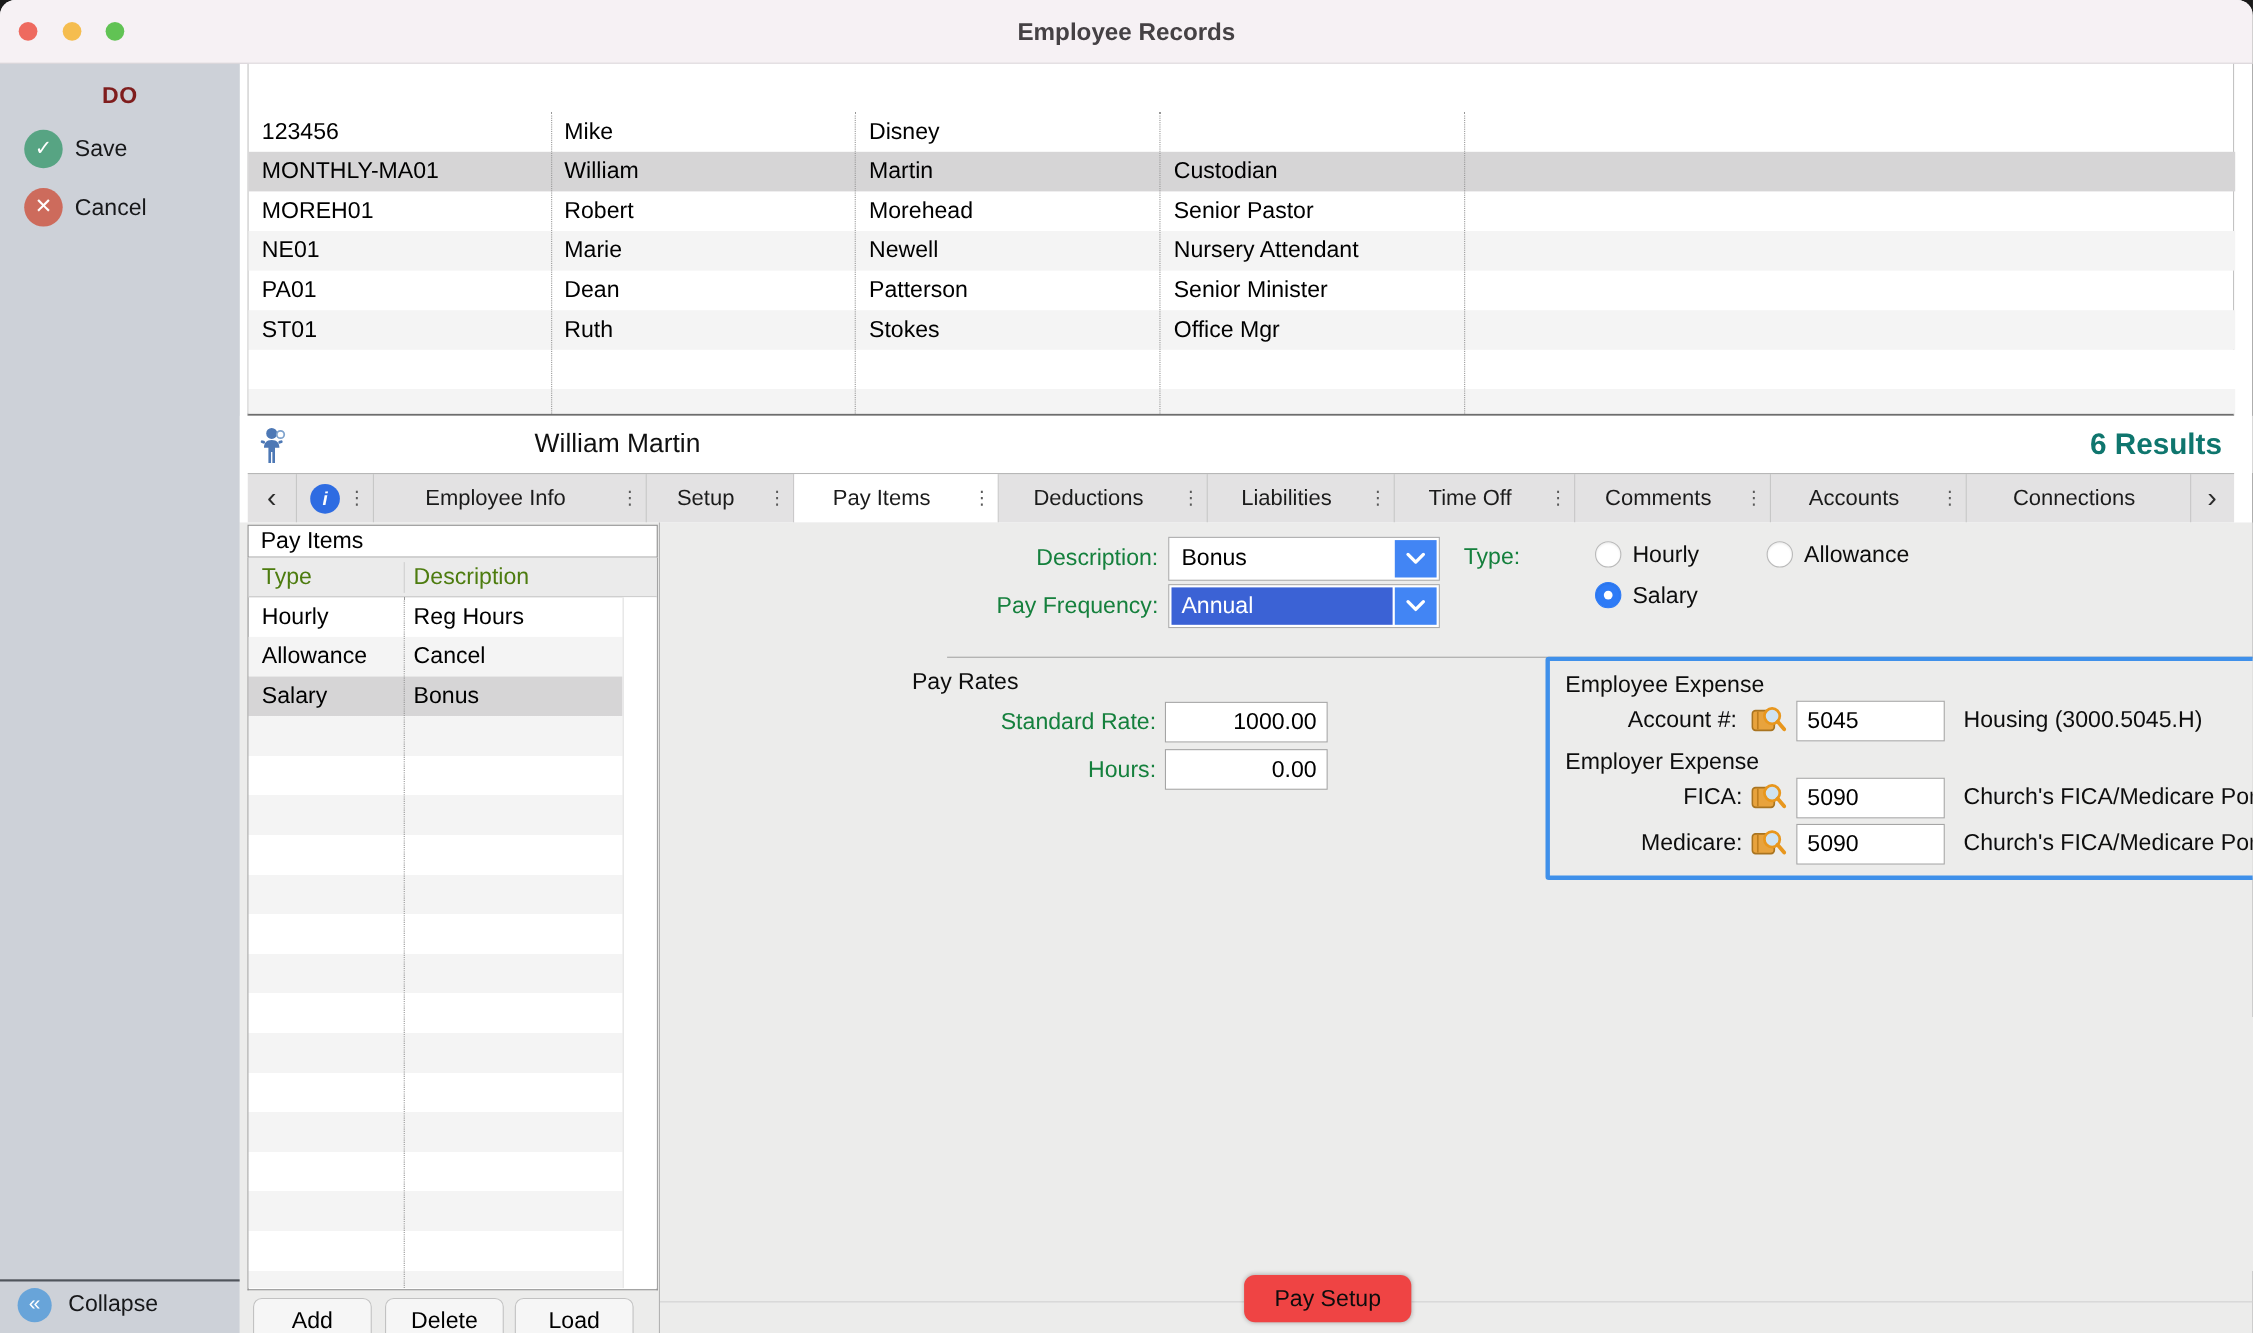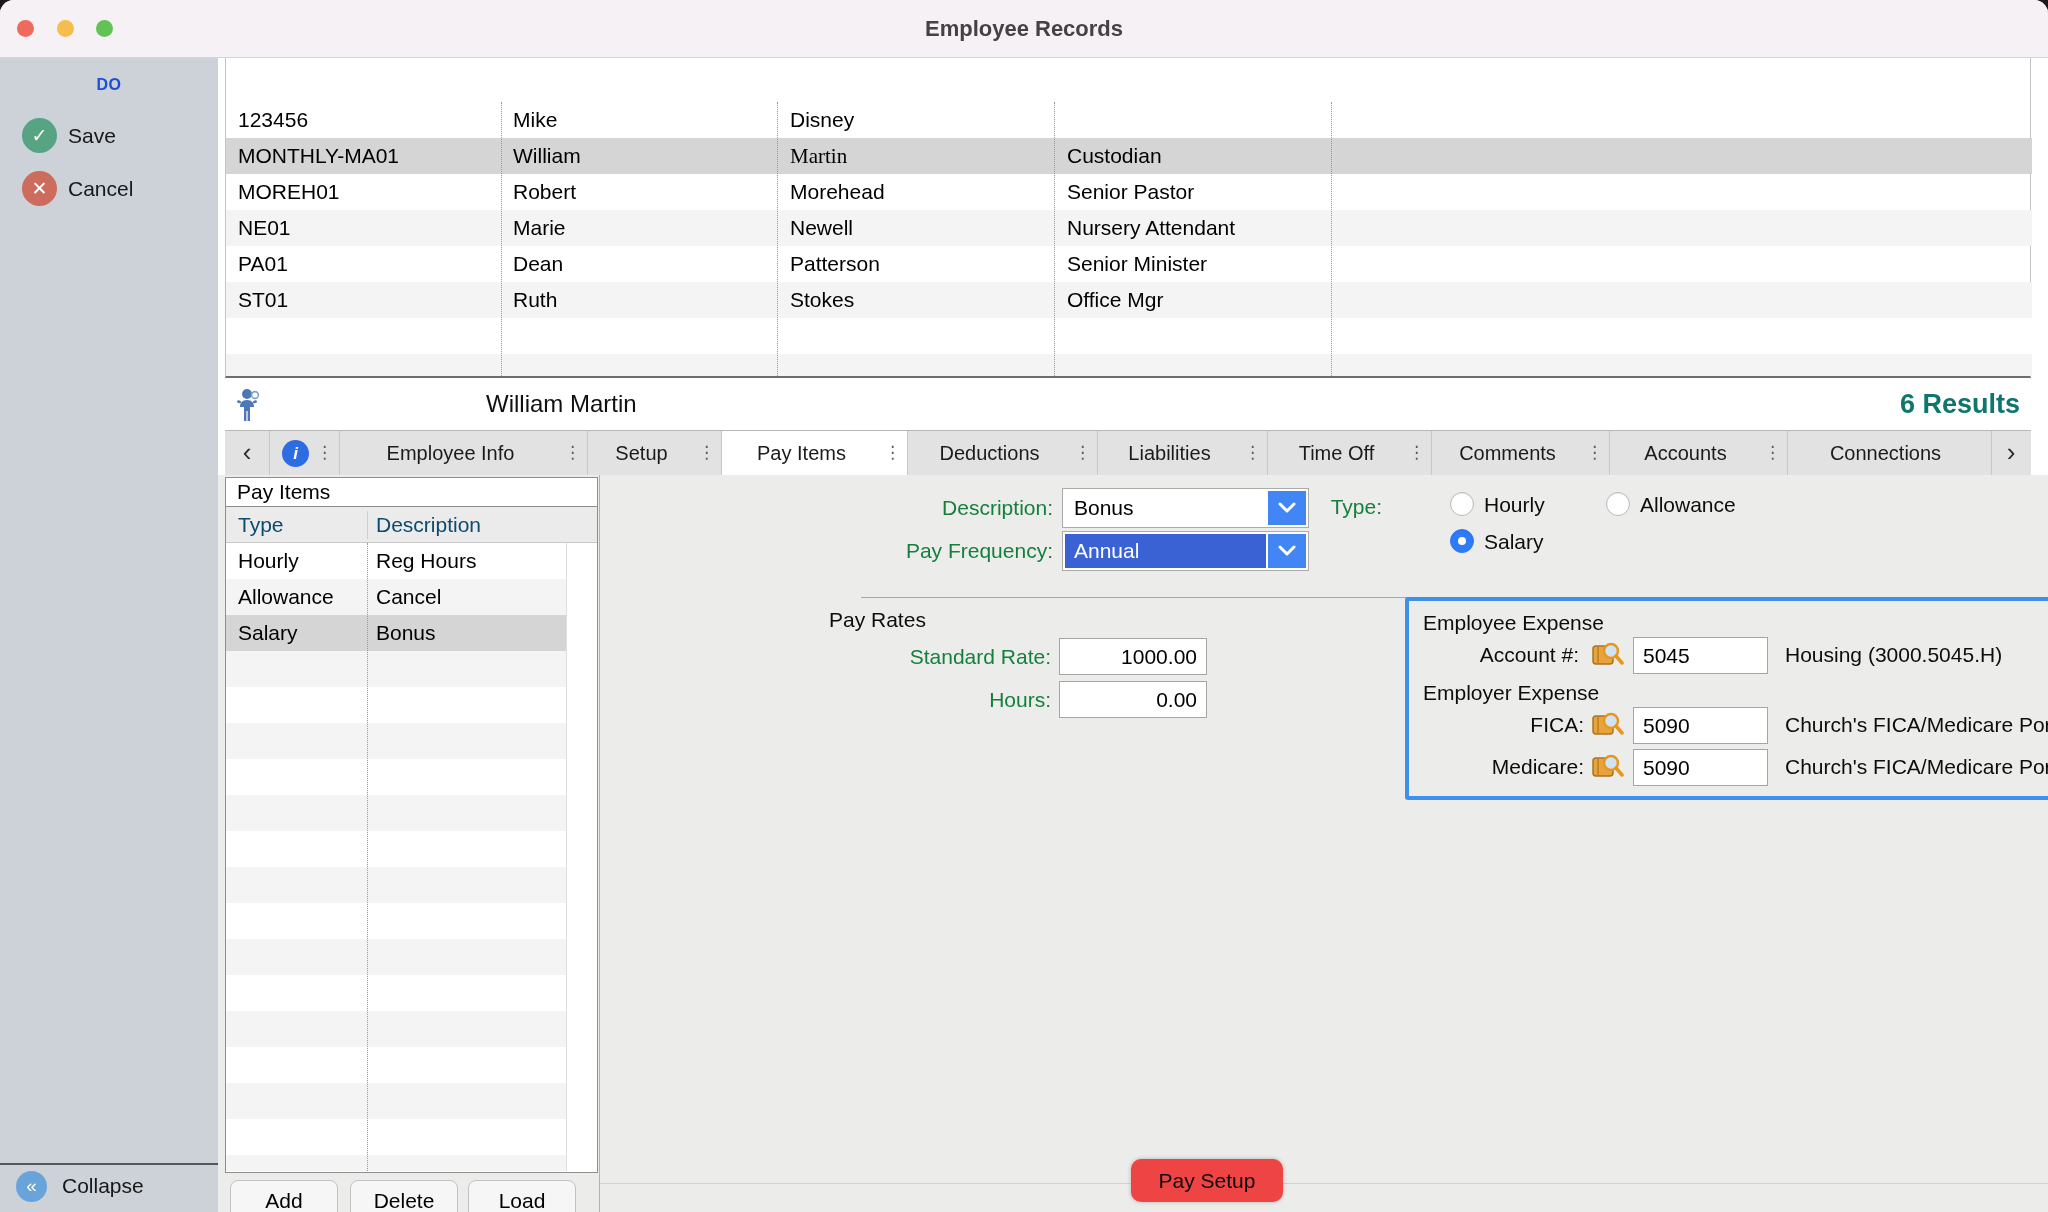--- a/index.html
+++ b/index.html
@@ -5,21 +5,21 @@
   html,body{margin:0;padding:0;background:#1a1a1a;}
   *{box-sizing:border-box;font-family:"Liberation Sans","DejaVu Sans",sans-serif;}
   #win{position:relative;width:2048px;height:1212px;background:#ffffff;border-radius:14px 14px 0 0;overflow:hidden;}
   .abs{position:absolute;}
   
   #titlebar{position:absolute;left:0;top:0;width:2048px;height:58px;background:#f6f1f4;border-bottom:1px solid #d8d3d6;}
   .light{position:absolute;top:20px;width:17px;height:17px;border-radius:50%;}
   #title{position:absolute;left:0;top:0;width:2048px;height:58px;line-height:58px;text-align:center;font-size:22px;font-weight:bold;color:#454144;}
   
   #sidebar{position:absolute;left:0;top:58px;width:218px;height:1154px;background:#cdd1d8;}
-  #do{position:absolute;left:0;top:18px;width:218px;text-align:center;font-size:16px;font-weight:bold;color:#1d4ed8;letter-spacing:.5px;}
+  #do{position:absolute;left:0;top:18px;width:218px;text-align:center;font-size:21px;font-weight:bold;color:#7f1d1d;letter-spacing:.5px;}
   .side-item{position:absolute;left:0;width:218px;height:40px;cursor:default;}
   .side-circle{position:absolute;left:22px;top:2px;width:35px;height:35px;border-radius:50%;color:#fff;text-align:center;line-height:35px;font-size:19px;}
   .side-label{position:absolute;left:68px;top:0;height:40px;line-height:40px;font-size:21px;color:#17181a;}
   #side-sep{position:absolute;left:0;top:1105px;width:218px;height:0;border-top:2px solid #50555c;}
   #collapse-circle{position:absolute;left:16px;top:1113px;width:31px;height:31px;border-radius:50%;color:#fff;text-align:center;line-height:29px;font-size:19px;}
   #collapse-label{position:absolute;left:62px;top:1110px;height:36px;line-height:36px;font-size:21px;color:#17181a;}
   
   #emp-table{position:absolute;left:225px;top:58px;width:1806px;height:320px;background:#fff;border-left:1px solid #c3c3c3;border-right:1px solid #c3c3c3;border-bottom:2px solid #6d6d6d;}
   #emp-head{position:absolute;left:0;top:0;width:1806px;height:44px;background:#e9e8e9;border-bottom:1px solid #c6c6c6;}
   .hcell{position:absolute;top:0;height:44px;line-height:44px;font-size:21px;font-weight:bold;color:#0c0c0c;}
@@ -42,21 +42,21 @@
   .tab.active{background:#ffffff;}
   .tab.arrow{font-size:26px;color:#2c2c2c;text-align:center;line-height:42px;}
   #info-badge{position:absolute;left:12px;top:9px;width:27px;height:27px;border-radius:50%;background:#2e6ce2;color:#fff;font-size:17px;font-weight:bold;text-align:center;line-height:27px;font-style:italic;}
   
   #lower{position:absolute;left:218px;top:475px;width:1830px;height:737px;background:#ececeb;}
   #lower-strip{position:absolute;left:218px;top:430px;width:7px;height:45px;background:#fff;}
   
   #pi-title{position:absolute;left:7px;top:2px;width:373px;height:30px;background:#fff;border:1px solid #8e8e8e;font-size:21px;line-height:28px;padding-left:11px;color:#000;}
   #pi-box{position:absolute;left:7px;top:32px;width:373px;height:666px;background:#fff;border:1px solid #8e8e8e;border-top:none;}
   #pi-head{position:absolute;left:0;top:0;width:371px;height:36px;background:#ebebeb;border-bottom:1px solid #c9c9c9;}
-  .pi-hcell{position:absolute;top:0;height:25px;line-height:36px;font-size:21px;color:#0c4a6e;}
+  .pi-hcell{position:absolute;top:0;height:25px;line-height:36px;font-size:21px;color:#4d7c0f;}
   #pi-hsep{position:absolute;left:141px;top:4px;height:28px;border-left:1px solid #cfcfcf;}
   .pirow{position:absolute;left:0;width:340px;height:36px;}
   .pirow.stripe{background:#f4f4f4;}
   .pirow.selected{background:#d6d5d6;}
   .picell{position:absolute;top:0;height:36px;line-height:36px;font-size:21px;color:#000;white-space:nowrap;}
   #pi-dot{position:absolute;left:141px;top:36px;height:628px;border-left:1px dotted #969696;}
   #pi-fill{position:absolute;left:0;top:144px;width:340px;height:520px;background:repeating-linear-gradient(to bottom,#f4f4f4 0 36px,#ffffff 36px 72px);}
   #pi-gutter{position:absolute;left:340px;top:36px;width:31px;height:628px;background:#fff;border-left:1px solid #dedede;}
   .pi-btn{position:absolute;top:705px;width:108px;height:40px;background:#f6f6f6;border:1px solid #c2c2c2;border-radius:8px 8px 0 0;text-align:center;font-size:21px;line-height:38px;color:#000;}
   
@@ -115,21 +115,21 @@
 
     <div class="erow" style="top:44px;">
       <span class="ecell" style="left:12px;">123456</span>
       <span class="ecell" style="left:287px;">Mike</span>
       <span class="ecell" style="left:564px;">Disney</span>
       <span class="ecell" style="left:841px;"></span>
     </div>
     <div class="erow selected" style="top:80px;">
       <span class="ecell" style="left:12px;">MONTHLY-MA01</span>
       <span class="ecell" style="left:287px;">William</span>
-      <span class="ecell" style="left:564px;font-family:Liberation Serif, serif;">Martin</span>
+      <span class="ecell" style="left:564px;">Martin</span>
       <span class="ecell" style="left:841px;">Custodian</span>
     </div>
     <div class="erow" style="top:116px;">
       <span class="ecell" style="left:12px;">MOREH01</span>
       <span class="ecell" style="left:287px;">Robert</span>
       <span class="ecell" style="left:564px;">Morehead</span>
       <span class="ecell" style="left:841px;">Senior Pastor</span>
     </div>
     <div class="erow stripe" style="top:152px;">
       <span class="ecell" style="left:12px;">NE01</span>

